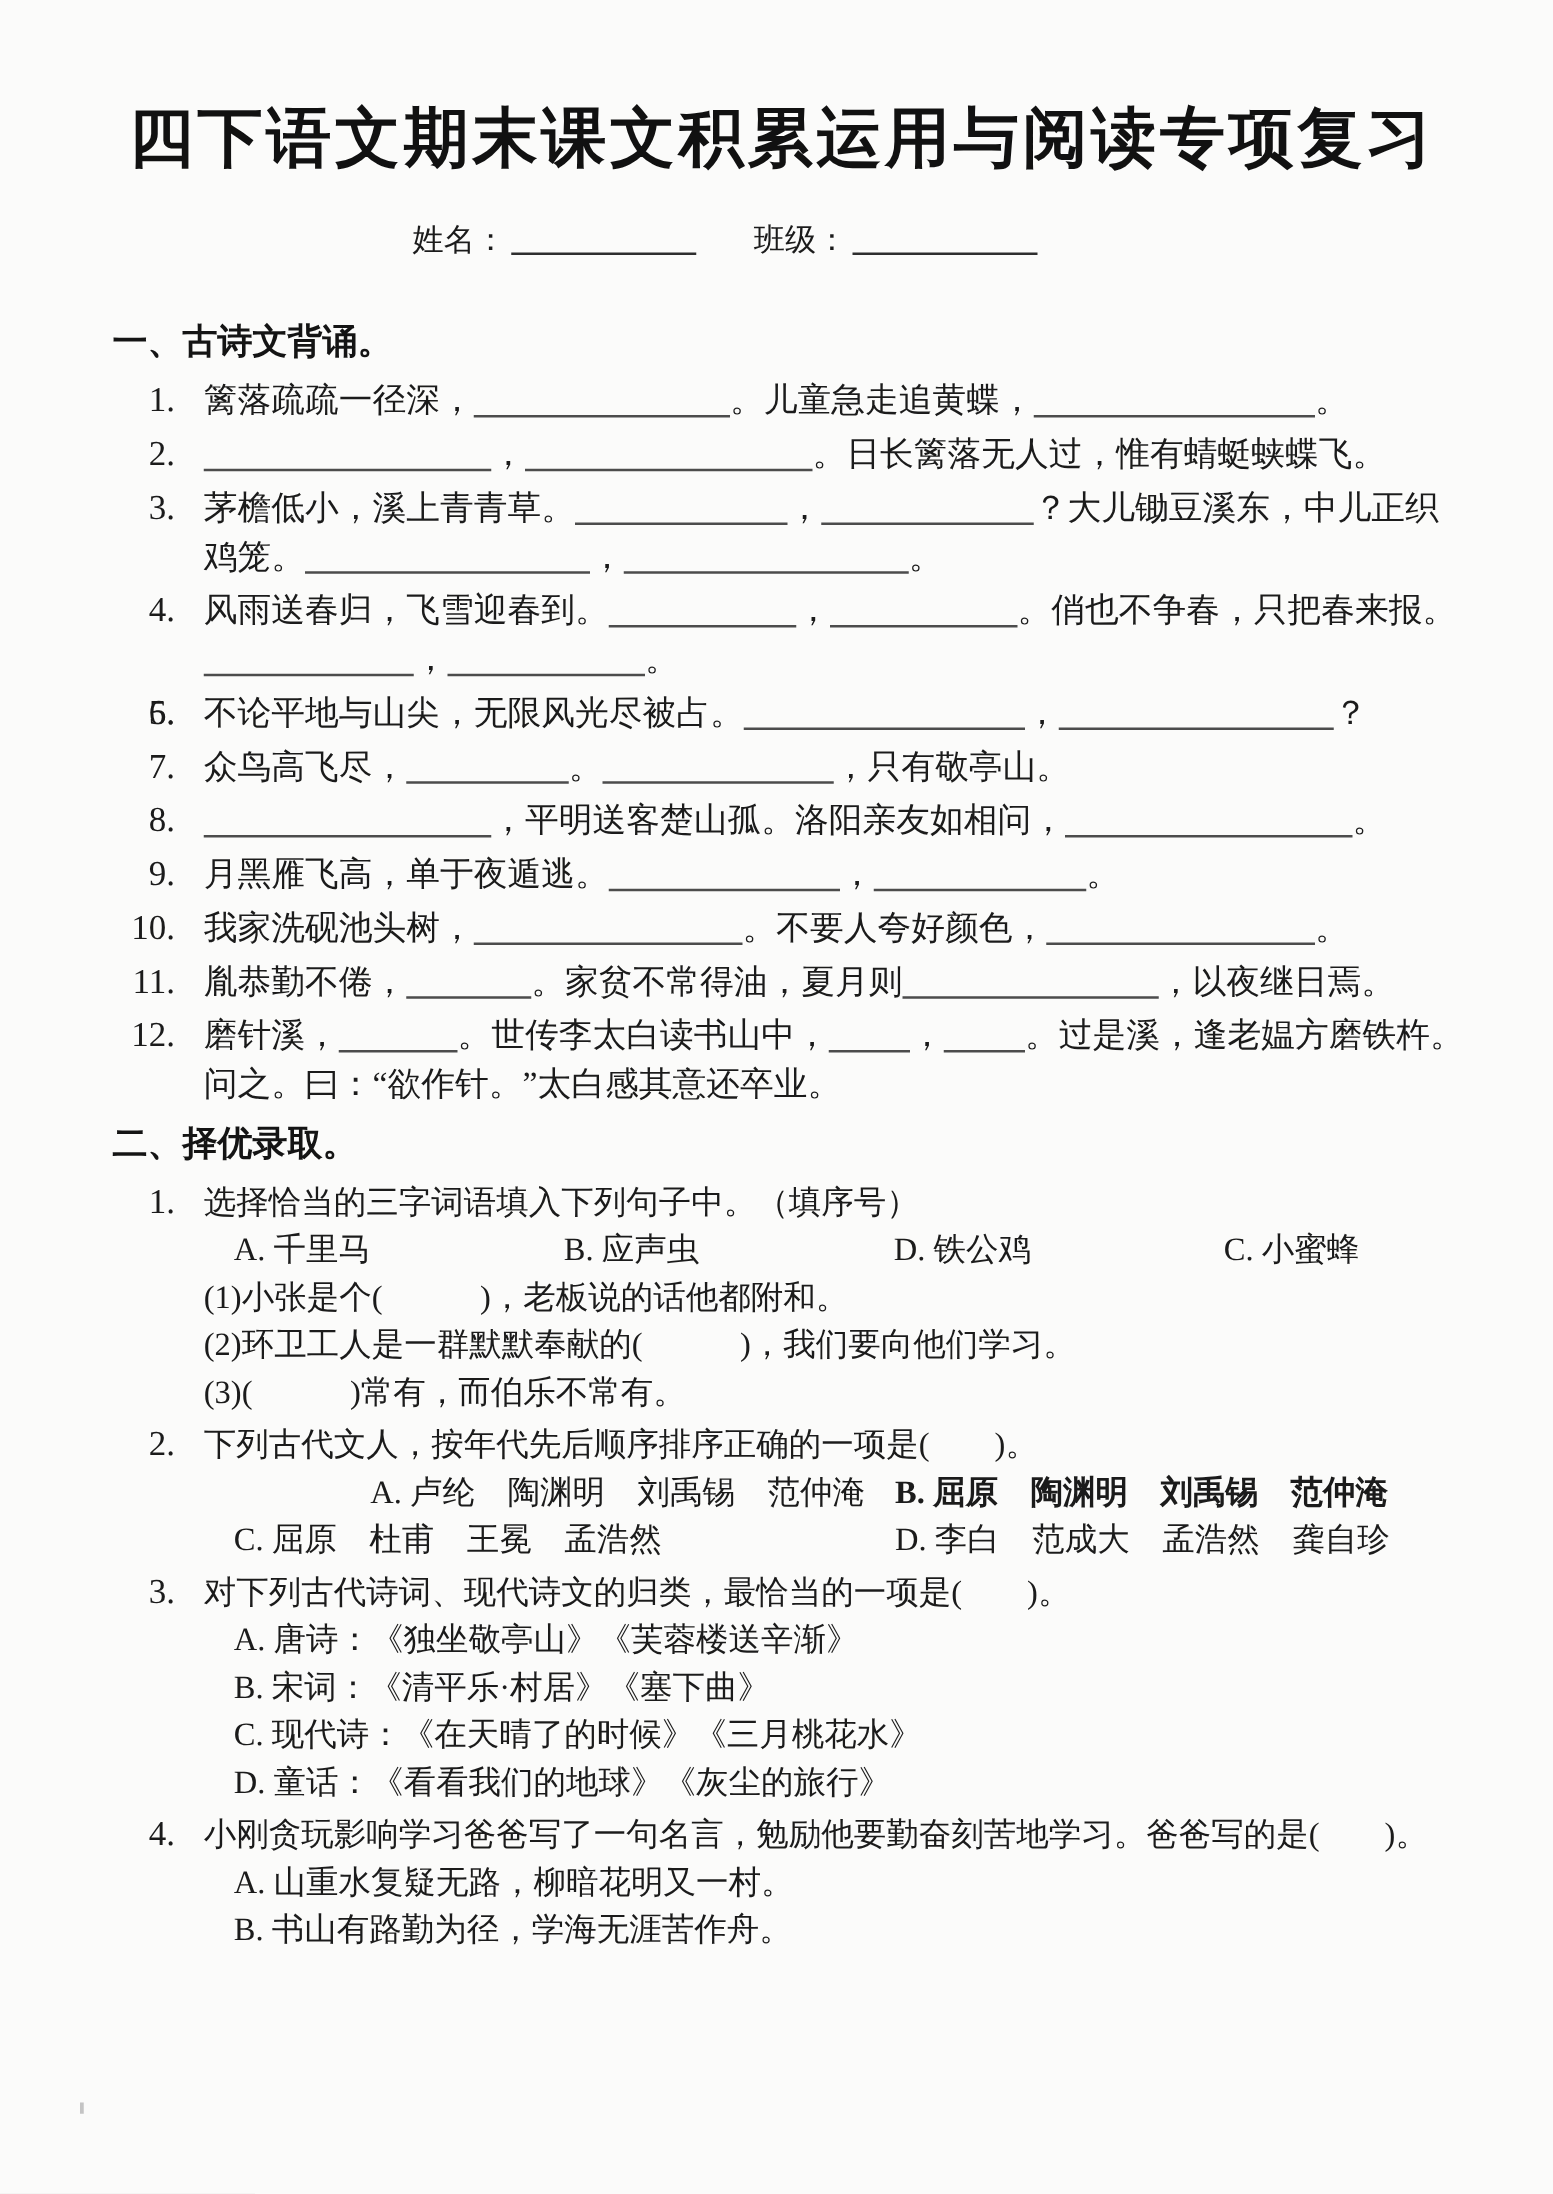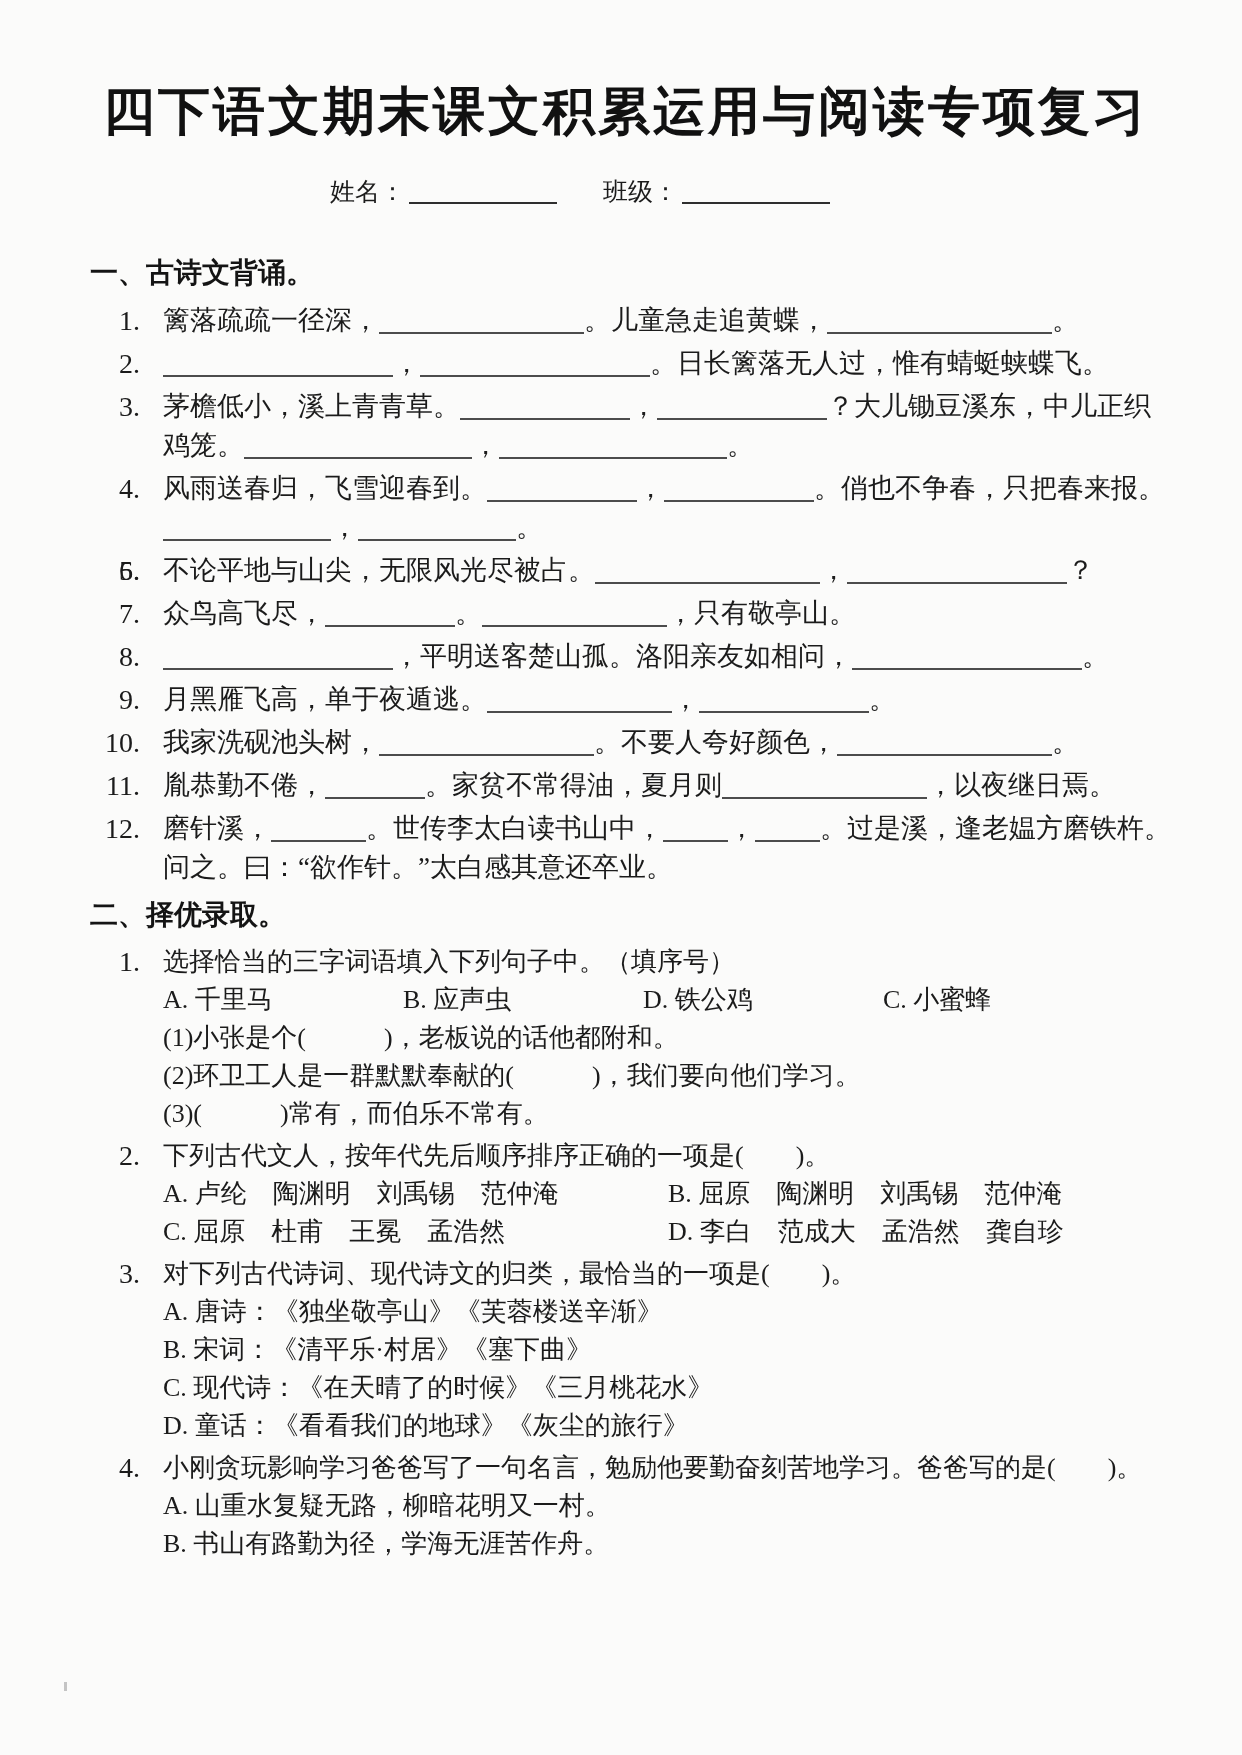--- a/index.html
+++ b/index.html
@@ -59,21 +59,21 @@
     width:62px;text-align:right;
     font-size:28px;
   }
   .blank{
     display:inline-block;height:20px;
     border-bottom:2px solid #4c4c4c;
     vertical-align:-5px;
   }
   .line{display:block;}
   .opt-row{display:flex;flex-wrap:nowrap;}
-  .opt-col{flex:0 0 auto;white-space:pre;}
+  .opt-col{flex:0 0 auto;white-space:pre;margin-left:24px;}
   .artifact{
     position:absolute;left:64px;top:1682px;
     width:3px;height:9px;background:#adadad;opacity:.7;
   }
 </style>
 </head>
 <body>
 
 <div class="page">
 
@@ -106,22 +106,22 @@
   <div class="sec sec2">
     <h2 class="sec-h">二、择优录取。</h2>
     <div id="s2-items">
         <div class="q"><span class="qnum">1.</span><span class="qbody"><span class="line">选择恰当的三字词语填入下列句子中。（填序号）</span><span class="line opt-row">
               <span class="opt-col" style="width: 240px;">A. 千里马</span>
               <span class="opt-col" style="width: 240px;">B. 应声虫</span>
               <span class="opt-col" style="width: 240px;">D. 铁公鸡</span>
               <span class="opt-col" style="width: 240px;">C. 小蜜蜂</span>
             </span><span class="line">(1)小张是个(　　　)，老板说的话他都附和。</span><span class="line">(2)环卫工人是一群默默奉献的(　　　)，我们要向他们学习。</span><span class="line">(3)(　　　)常有，而伯乐不常有。</span></span></div>
         <div class="q"><span class="qnum">2.</span><span class="qbody"><span class="line">下列古代文人，按年代先后顺序排序正确的一项是(　　)。</span><span class="line opt-row">
-              <span class="opt-col" style="width: 505px;">A. 卢纶　陶渊明　刘禹锡　范仲淹</span>
-              <span class="opt-col" style="width: 505px;">B. 屈原　陶渊明　刘禹锡　范仲淹</span>
+              <span class="opt-col" style="width: 505px; text-align: right;">A. 卢纶　陶渊明　刘禹锡　范仲淹</span>
+              <span class="opt-col" style="width: 505px; font-weight: bold;">B. 屈原　陶渊明　刘禹锡　范仲淹</span>
             </span><span class="line opt-row">
               <span class="opt-col" style="width: 505px;">C. 屈原　杜甫　王冕　孟浩然</span>
               <span class="opt-col" style="width: 505px;">D. 李白　范成大　孟浩然　龚自珍</span>
             </span></span></div>
         <div class="q"><span class="qnum">3.</span><span class="qbody"><span class="line">对下列古代诗词、现代诗文的归类，最恰当的一项是(　　)。</span><span class="line opt-row">
               <span class="opt-col">A. 唐诗：《独坐敬亭山》《芙蓉楼送辛渐》</span>
             </span><span class="line opt-row">
               <span class="opt-col">B. 宋词：《清平乐·村居》《塞下曲》</span>
             </span><span class="line opt-row">
               <span class="opt-col">C. 现代诗：《在天晴了的时候》《三月桃花水》</span>

